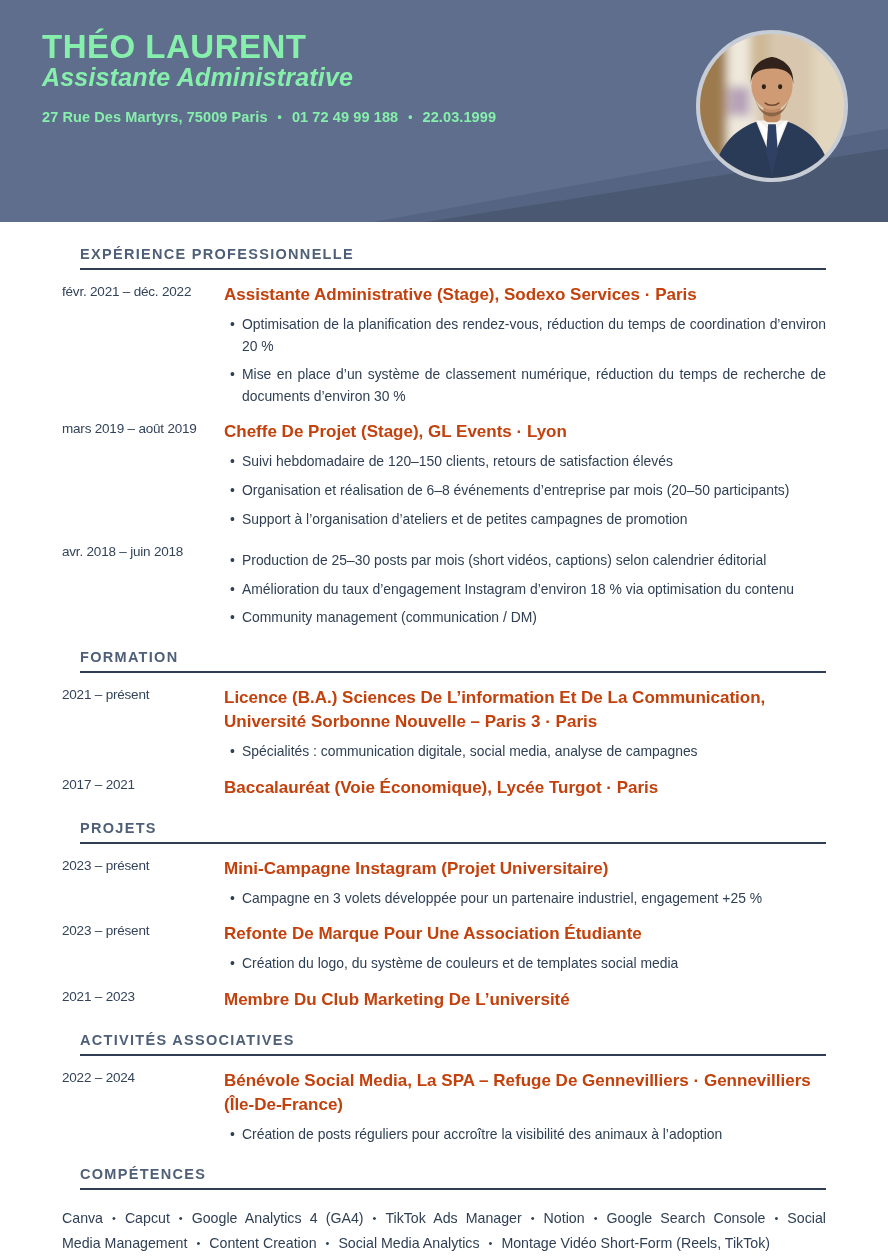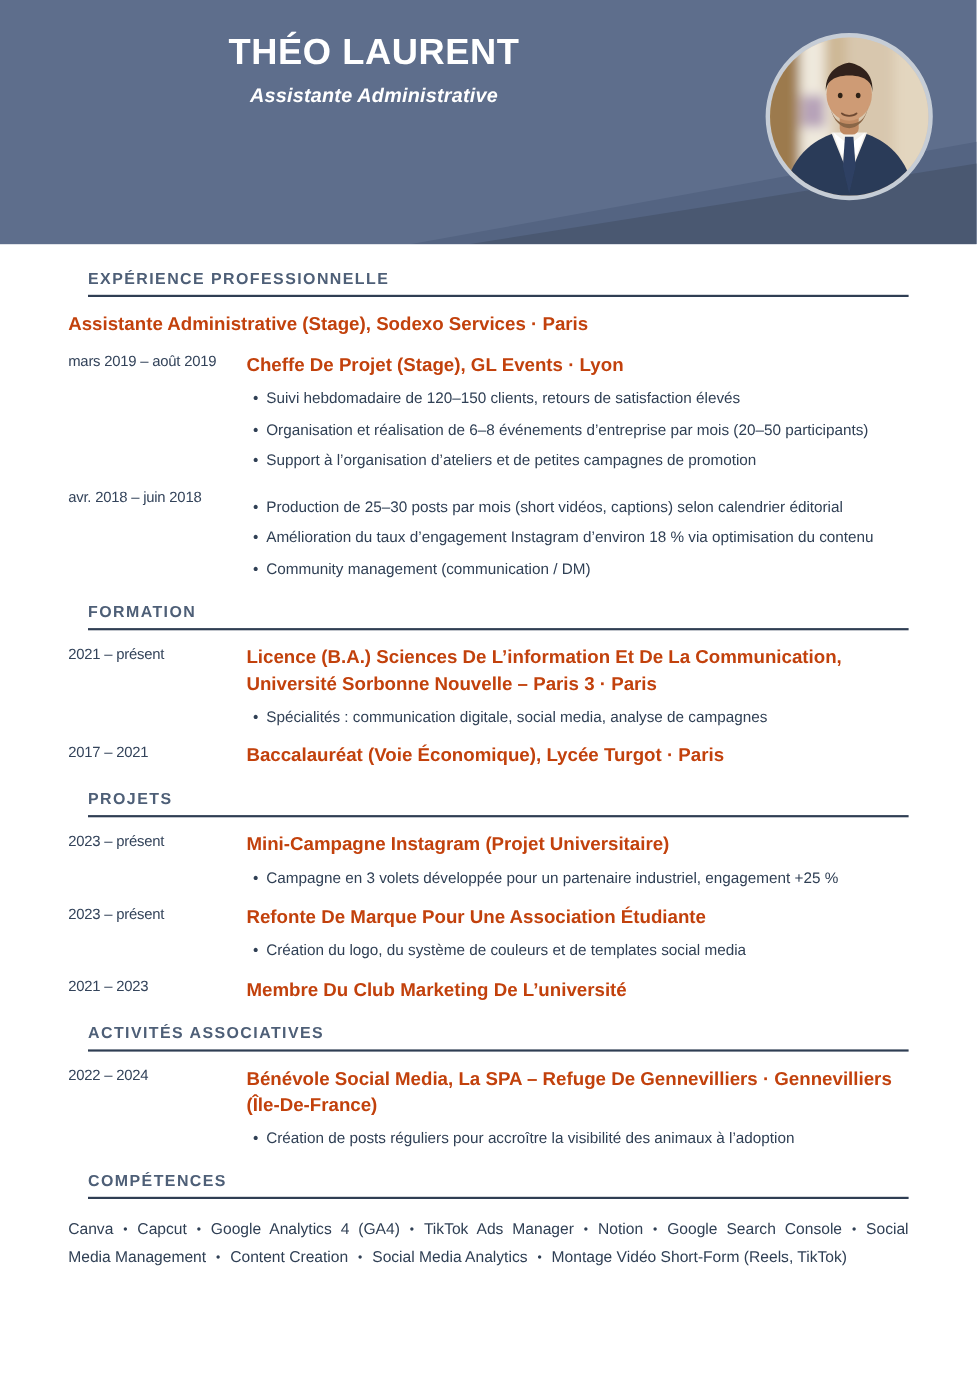--- a/index.html
+++ b/index.html
@@ -5,30 +5,29 @@
   * { margin:0; padding:0; box-sizing:border-box; }
   html,body { background:#ffffff; }
   body { font-family:"Liberation Sans", sans-serif; }
   .page {
     position:relative; width:888px; height:1258px; margin:0 auto;
     background:#ffffff; overflow:hidden;
   }
 
   
   .hero {
-    position:relative; height:222px; background:#5E6E8C; color:#ffffff;
+    position:relative; height:222px; background:#5E6E8C; color:#86efac;
     overflow:hidden;
-    text-align:center;
   }
   .wedge { position:absolute; inset:0; }
   .wedge-mid  { background:#546482; clip-path:polygon(42% 100%, 100% 58%, 100% 100%); }
   .wedge-dark { background:#4A5871; clip-path:polygon(48% 100%, 100% 67%, 100% 100%); }
   .hero-text { position:absolute; left:42px; top:30px; right:250px; }
   .name { font-size:33px; font-weight:800; letter-spacing:0.5px; line-height:1.0; }
-  .subtitle { margin-top:14px; font-size:18px; font-style:italic; font-weight:700; letter-spacing:0.2px; }
+  .subtitle { font-size:25px; font-style:italic; font-weight:700; letter-spacing:0.2px; }
   .contact { margin-top:17px; font-size:14.5px; font-weight:700; letter-spacing:0.1px; white-space:nowrap; }
   .contact .dotsep { display:inline-block; margin:0 10px; font-size:12px; vertical-align:1px; }
 
   .photo-ring {
     position:absolute; top:30px; right:40px; width:152px; height:152px;
     border-radius:50%; border:4px solid #C6CDD6; overflow:hidden;
     background:#d6c5ae;
   }
   .photo-ring svg { display:block; width:100%; height:100%; }
 
@@ -57,20 +56,21 @@
 
 <div class="page">
 
   <header class="hero">
     <div class="wedge wedge-mid"></div>
     <div class="wedge wedge-dark"></div>
 
     <div class="hero-text">
       <h1 class="name">THÉO LAURENT</h1>
       <div class="subtitle">Assistante Administrative</div>
+      <div class="contact"><span>27 Rue Des Martyrs, 75009 Paris</span><span class="dotsep">•</span><span>01 72 49 99 188</span><span class="dotsep">•</span><span>22.03.1999</span></div>
     </div>
 
     <div class="photo-ring">
       <svg viewBox="0 0 150 150" aria-hidden="true">
         <defs>
           <filter id="blurbg" x="-20%" y="-20%" width="140%" height="140%">
               <feGaussianBlur stdDeviation="5"></feGaussianBlur>
             </filter>
           <filter id="soft" x="-20%" y="-20%" width="140%" height="140%">
               <feGaussianBlur stdDeviation="0.6"></feGaussianBlur>
@@ -101,22 +101,27 @@
           <ellipse cx="83.5" cy="55" rx="2.2" ry="2.6" fill="#2e2018"></ellipse>
         </g>
       </svg>
     </div>
   </header>
 
   <main class="resume-body">
       <section>
         <h2 class="sec-head">EXPÉRIENCE PROFESSIONNELLE</h2>
         <div class="entry">
+          <div class="edate">févr. 2021 – déc. 2022</div>
           <div class="ebody">
             <div class="etitle">Assistante Administrative (Stage), Sodexo Services · Paris</div>
+            <ul class="ebullets">
+              <li>Optimisation de la planification des rendez-vous, réduction du temps de coordination d’environ 20 %</li>
+              <li>Mise en place d’un système de classement numérique, réduction du temps de recherche de documents d’environ 30 %</li>
+            </ul>
           </div>
         </div>
         <div class="entry">
           <div class="edate">mars 2019 – août 2019</div>
           <div class="ebody">
             <div class="etitle">Cheffe De Projet (Stage), GL Events · Lyon</div>
             <ul class="ebullets">
               <li>Suivi hebdomadaire de 120–150 clients, retours de satisfaction élevés</li>
               <li>Organisation et réalisation de 6–8 événements d’entreprise par mois (20–50 participants)</li>
               <li>Support à l’organisation d’ateliers et de petites campagnes de promotion</li>

